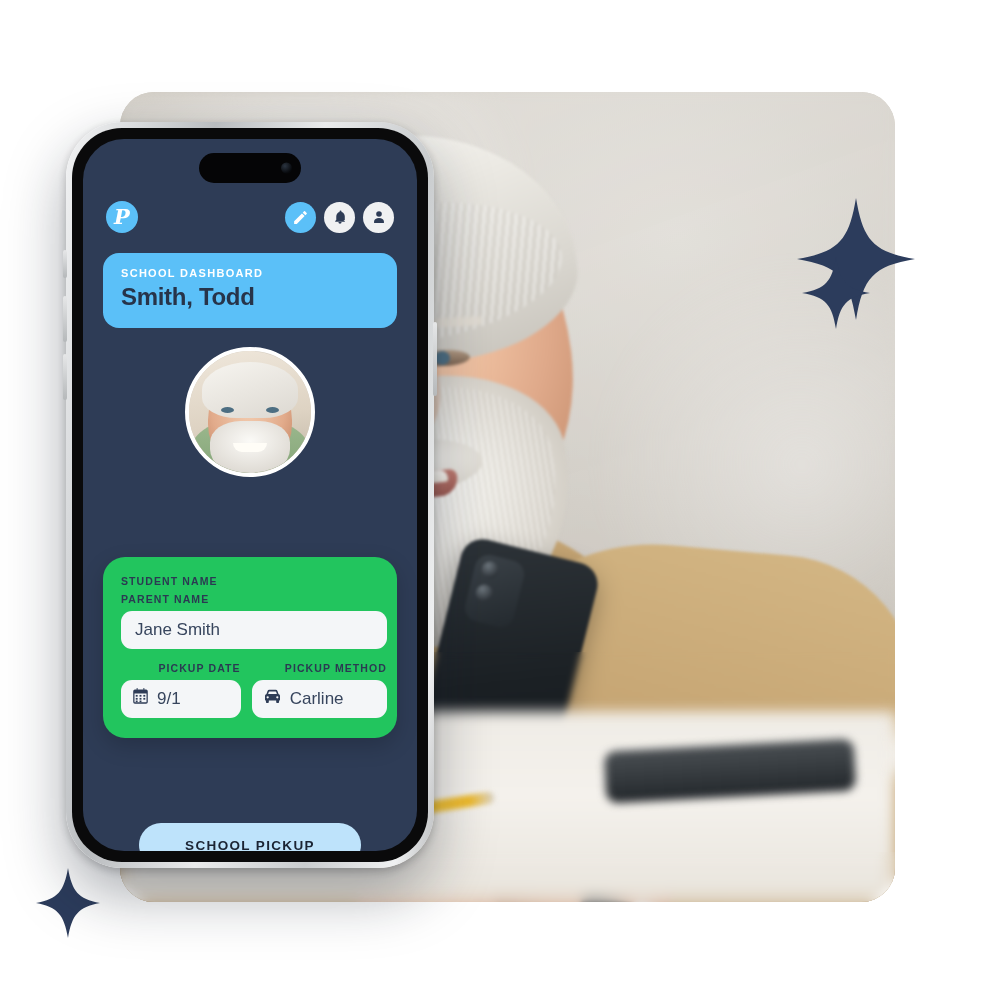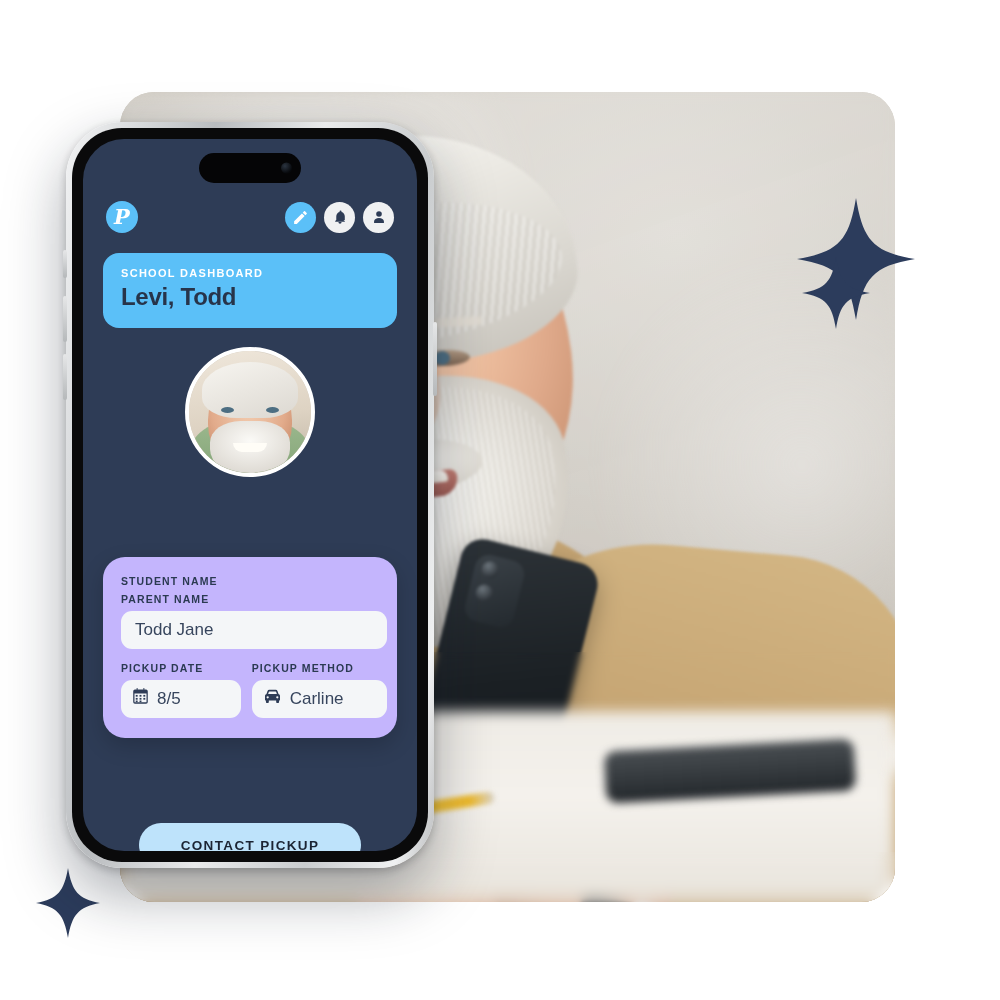--- a/index.html
+++ b/index.html
@@ -274,34 +274,34 @@
   .av-hair{position:absolute;left:50%;transform:translateX(-50%);top:11px;width:96px;height:56px;
     background:linear-gradient(160deg,#f7f5f0,#dcd8d1);border-radius:50% 50% 36% 36%;}
   .av-beard{position:absolute;left:50%;transform:translateX(-50%);top:70px;width:80px;height:56px;
     background:radial-gradient(60% 60% at 50% 36%,#fbfaf7,#ddd9d2);border-radius:42% 42% 55% 55%;}
   .av-eye{position:absolute;top:56px;width:13px;height:6px;border-radius:50%;background:#4d6e82;}
   .av-smile{position:absolute;left:50%;transform:translateX(-50%);top:92px;width:34px;height:9px;
     background:#fffdf7;border-radius:0 0 12px 12px;}
 
   .card{
     position:absolute;left:20px;right:20px;top:418px;
-    background:#c4b5fd;border-radius:22px;padding:18px 10px 20px 18px;box-sizing:border-box;
+    background:#22c55e;border-radius:22px;padding:18px 10px 20px 18px;box-sizing:border-box;
     box-shadow:0 8px 22px rgba(0,0,0,.18);
   }
   .flabel{
     color:#2b3a52;font-size:10.5px;font-weight:700;letter-spacing:1.1px;text-transform:uppercase;
     margin-bottom:6px;
   }
   .field{
     background:#f4f6f8;border-radius:11px;height:38px;display:flex;align-items:center;
     padding:0 14px;box-sizing:border-box;
     color:#37455d;font-size:17px;margin-bottom:13px;
   }
   .field.small{padding:0 10px;gap:7px;margin-bottom:0;}
-  .row2{display:flex;gap:11px;}
+  .row2{display:flex;gap:11px;text-align:right;}
   .col{flex:1;min-width:0;}
   .col.date{flex:0 0 45%;}
 
   .cta-wrap{position:absolute;left:20px;right:20px;top:684px;display:flex;justify-content:center;}
   .cta{
     width:222px;height:44px;border-radius:24px;background:#bee3fb;border:none;
     color:#1b2433;font-size:13.5px;font-weight:800;letter-spacing:1.35px;
     display:flex;align-items:center;justify-content:center;cursor:pointer;
     font-family:"Liberation Sans",sans-serif;
   }
@@ -408,21 +408,21 @@
                 <svg width="16" height="16" viewBox="0 0 24 24" fill="#2e3c56">
                   <circle cx="12" cy="7.6" r="4.2"></circle>
                   <path d="M12 13.4c-4 0-7.4 2.3-7.4 5.2V21h14.8v-2.4c0-2.9-3.4-5.2-7.4-5.2z"></path>
                 </svg>
               </div>
             </div>
           </div>
 
           <div class="banner">
             <div class="banner-kicker">SCHOOL DASHBOARD</div>
-            <div class="banner-title">Levi, Todd</div>
+            <div class="banner-title">Smith, Todd</div>
           </div>
 
           <div class="avatar-wrap">
             <div class="avatar">
               <div class="av-bg"></div>
               <div class="av-body"></div>
               <div class="av-neck"></div>
               <div class="av-head"></div>
               <div class="av-beard"></div>
               <div class="av-hair"></div>
@@ -433,21 +433,21 @@
           </div>
 
           <div class="card">
 
             <div>
               <div class="flabel">STUDENT NAME</div>
             </div>
 
             <div>
               <div class="flabel">PARENT NAME</div>
-              <div class="field">Todd Jane</div>
+              <div class="field">Jane Smith</div>
             </div>
 
 
             <div class="row2">
               <div class="col date">
                 <div class="flabel">PICKUP DATE</div>
                 <div class="field small">
                   <span>
                     <svg width="19" height="19" viewBox="0 0 24 24" fill="#2e3c56">
                       <path d="M7 1.5h1.6v2H7zM15.4 1.5H17v2h-1.6z"></path>
@@ -455,39 +455,39 @@
                       <rect x="6" y="10" width="2.4" height="2.2"></rect>
                         <rect x="10.8" y="10" width="2.4" height="2.2"></rect>
                       <rect x="15.6" y="10" width="2.4" height="2.2"></rect>
                         <rect x="6" y="13.8" width="2.4" height="2.2"></rect>
                       <rect x="10.8" y="13.8" width="2.4" height="2.2"></rect>
                         <rect x="15.6" y="13.8" width="2.4" height="2.2"></rect>
                       <rect x="6" y="17.1" width="2.4" height="1.9"></rect>
                         <rect x="10.8" y="17.1" width="2.4" height="1.9"></rect>
                     </svg>
                   </span>
-                  <span>8/5</span>
+                  <span>9/1</span>
                 </div>
               </div>
               <div class="col">
                 <div class="flabel">PICKUP METHOD</div>
                 <div class="field small">
                   <span>
                     <svg width="21" height="21" viewBox="0 0 24 24" fill="#2e3c56">
                       <path d="M18.9 9.1 17.8 6a2.3 2.3 0 0 0-2.2-1.6H8.4A2.3 2.3 0 0 0 6.2 6L5.1 9.1A2.2 2.2 0 0 0 3.4 11.3v4.3c0 .6.5 1.1 1.1 1.1v1.6c0 .6.5 1.1 1.1 1.1h1.1c.6 0 1.1-.5 1.1-1.1v-1.6h8.4v1.6c0 .6.5 1.1 1.1 1.1h1.1c.6 0 1.1-.5 1.1-1.1v-1.6c.6 0 1.1-.5 1.1-1.1v-4.3a2.2 2.2 0 0 0-1.7-2.2zM7.9 6.6a.7.7 0 0 1 .6-.4h7a.7.7 0 0 1 .6.4l.9 2.5H7zM6.5 14.2a1.3 1.3 0 1 1 0-2.6 1.3 1.3 0 0 1 0 2.6zm11 0a1.3 1.3 0 1 1 0-2.6 1.3 1.3 0 0 1 0 2.6z"></path>
                     </svg>
                   </span>
                   <span>Carline</span>
                 </div>
               </div>
             </div>
           </div>
 
           <div class="cta-wrap">
-            <button class="cta">CONTACT PICKUP</button>
+            <button class="cta">SCHOOL PICKUP</button>
           </div>
 
         </div>
       </div>
     </div>
   </div>
 
 </div>
 
 </body></html>

